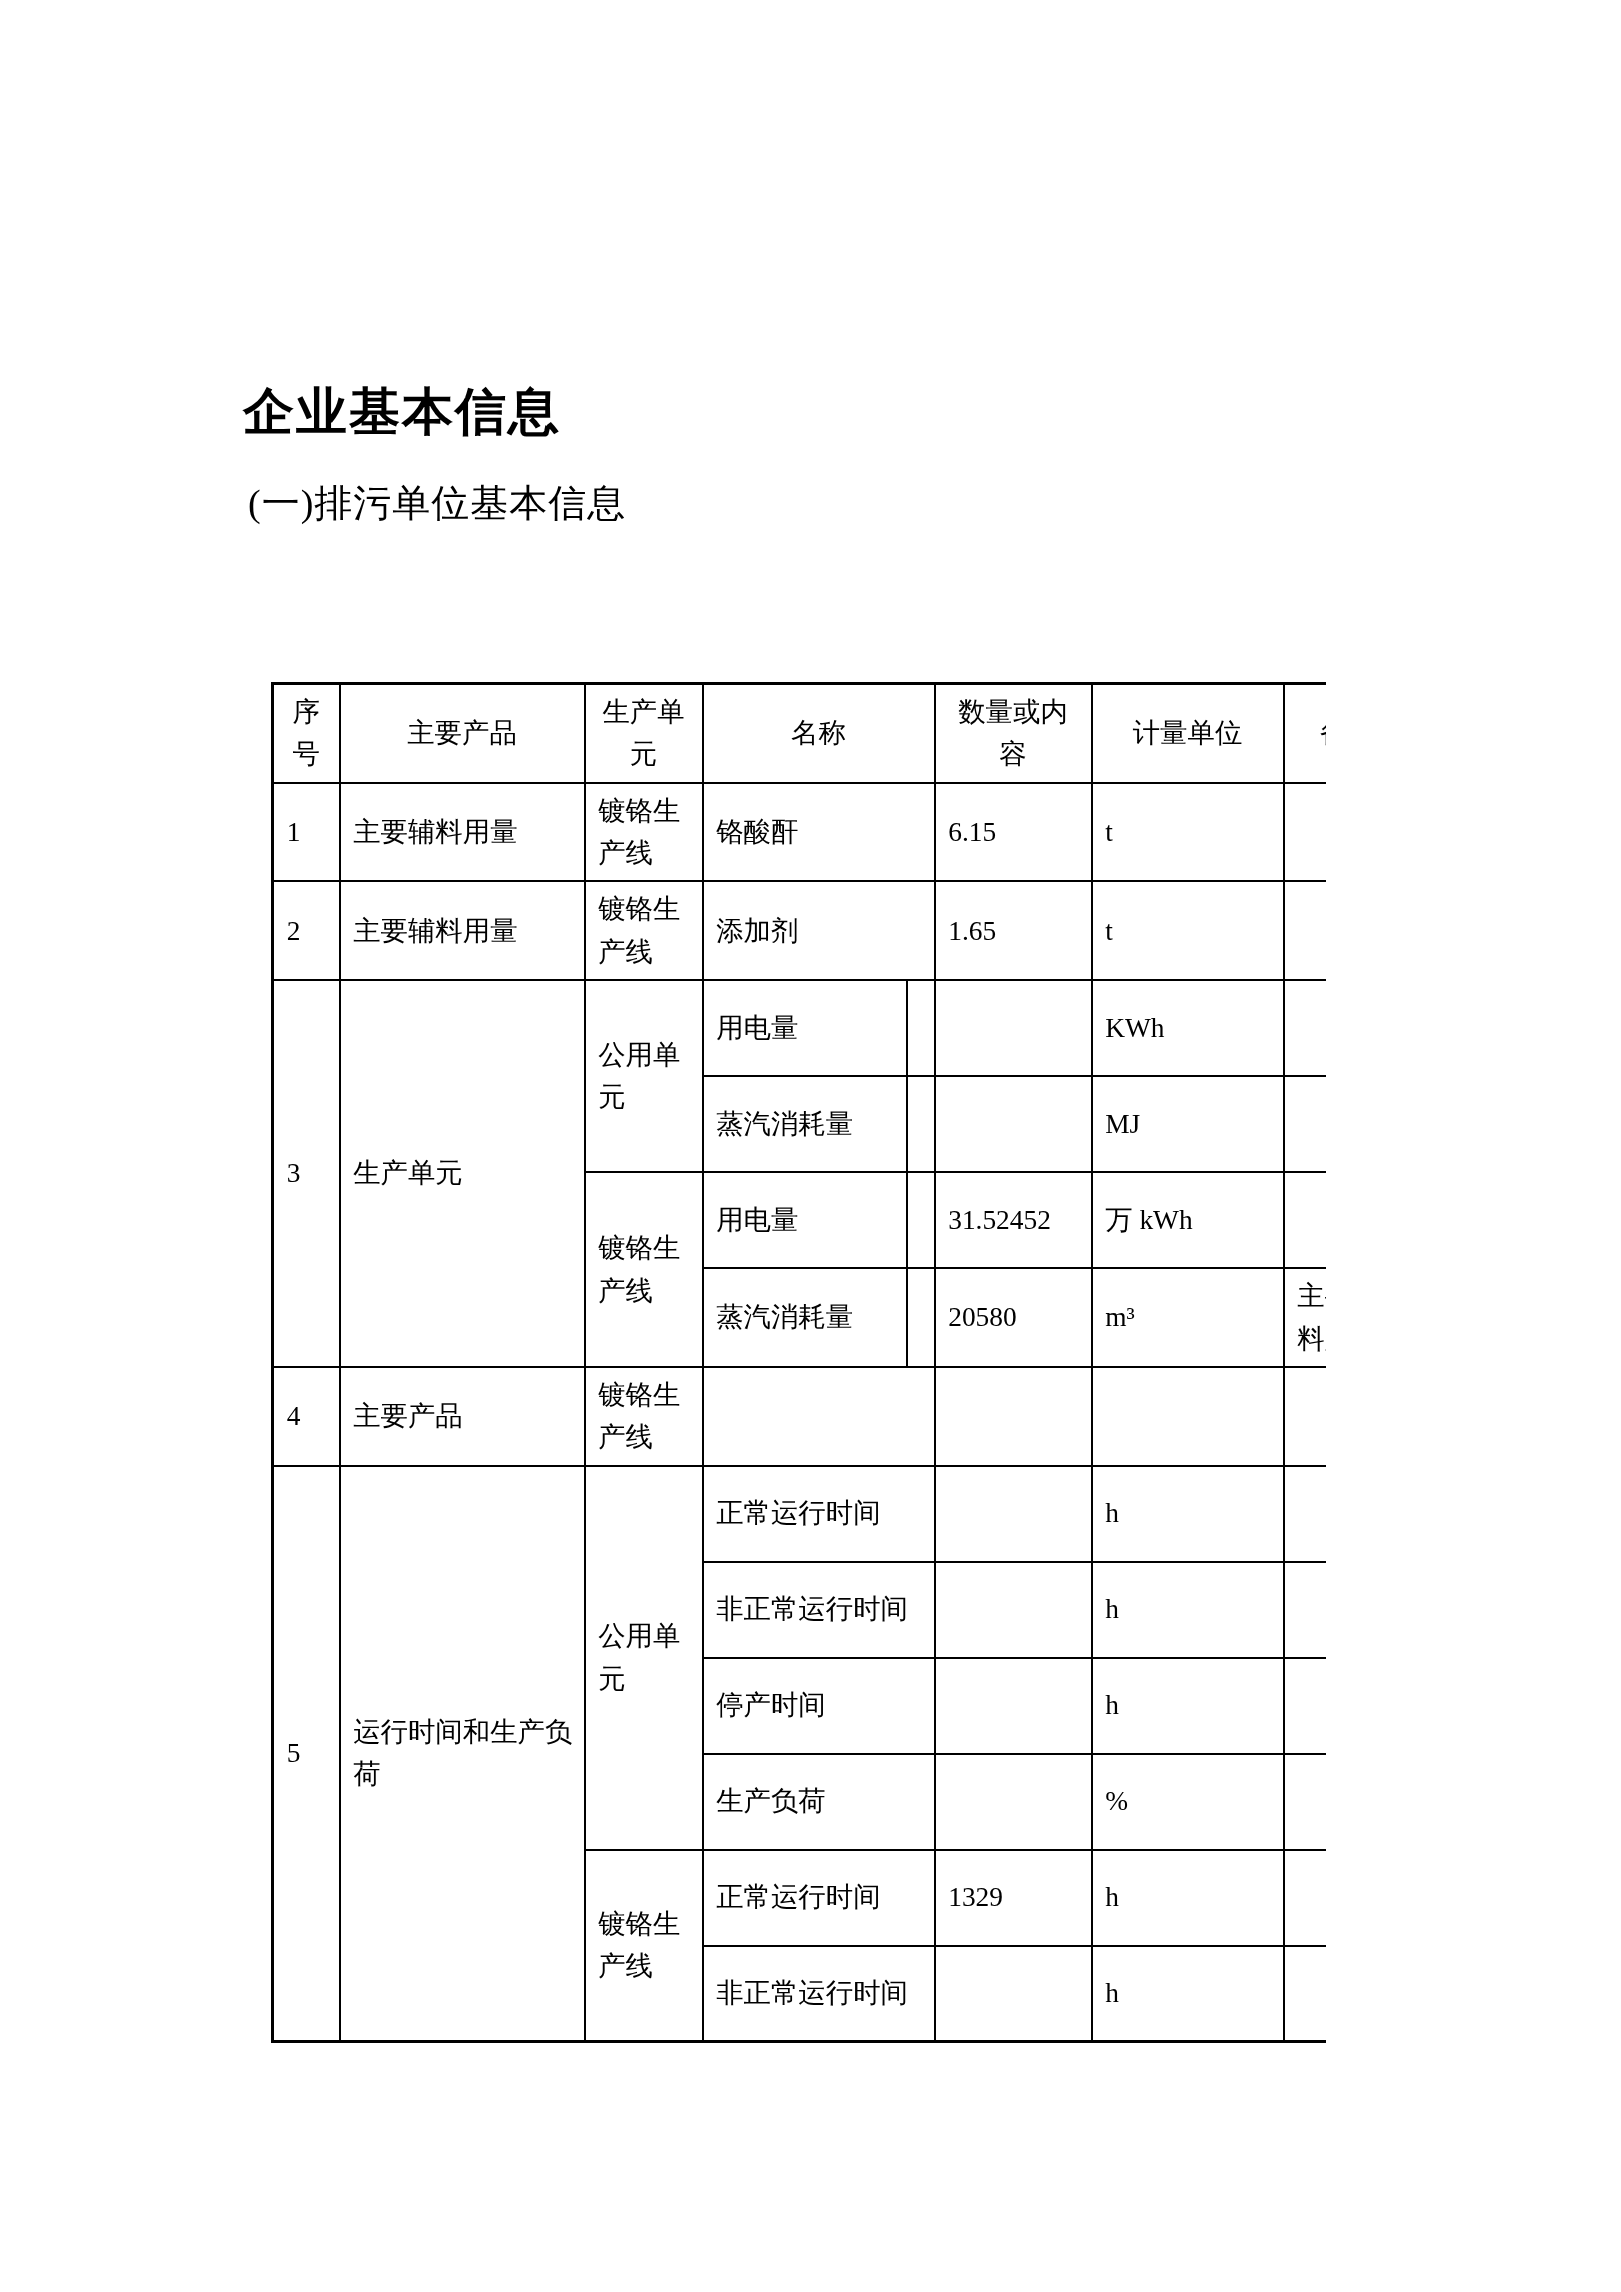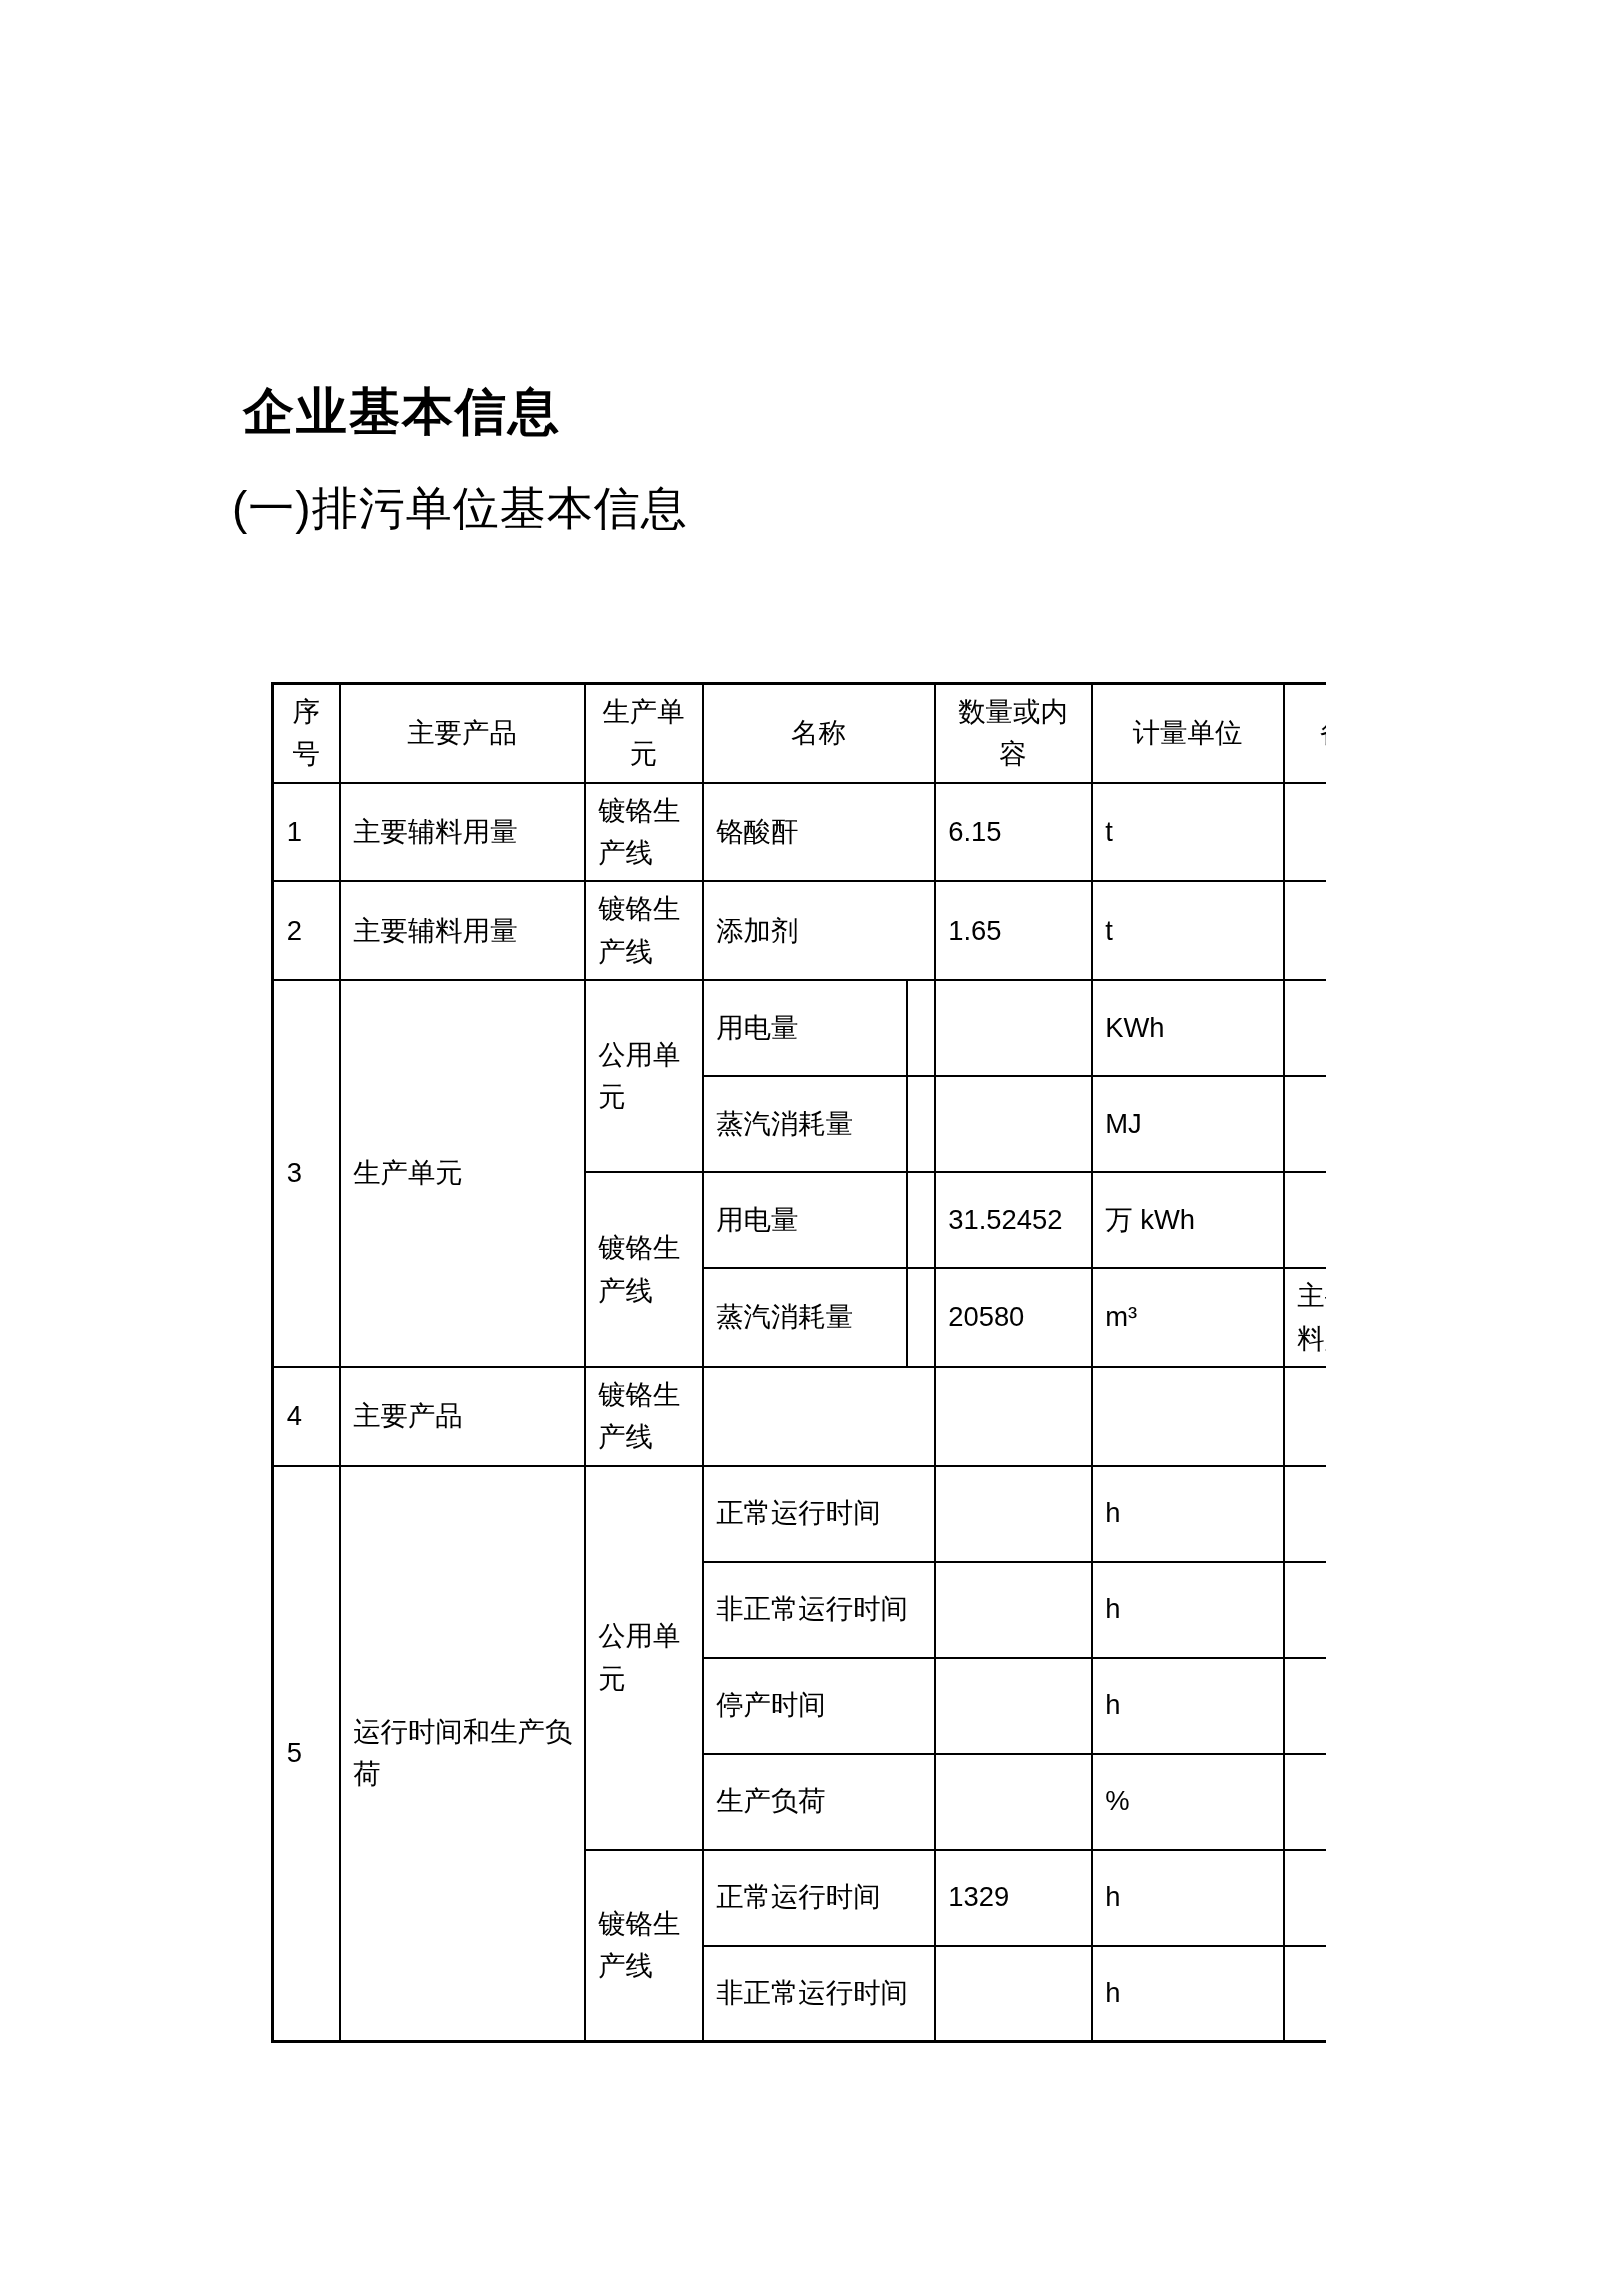--- a/index.html
+++ b/index.html
@@ -2,38 +2,38 @@
 <html><head>
 <meta charset="utf-8">
 <style>
   * { margin: 0; padding: 0; box-sizing: border-box; }
   html, body { background: #ffffff; }
   .page {
     position: relative;
     width: 1326px;
     height: 2293px;
     background: #ffffff;
-    font-family: Liberation Sans, sans-serif;
+    font-family: Liberation Serif, serif;
     color: #000000;
     overflow: hidden;
   }
   .doc-title {
     position: absolute;
     left: 243px;
     top: 378px;
     font-size: 51px;
     font-weight: 700;
     letter-spacing: 2px;
     white-space: nowrap;
   }
   .section-heading {
     position: absolute;
-    left: 232px;
+    left: 248px;
     top: 478px;
-    font-size: 46px;
+    font-size: 38px;
     font-weight: 400;
     letter-spacing: 1px;
     white-space: nowrap;
   }
   .table-caption {
     position: absolute;
     left: 247px;
     top: 608px;
     font-size: 29px;
     font-weight: 400;

